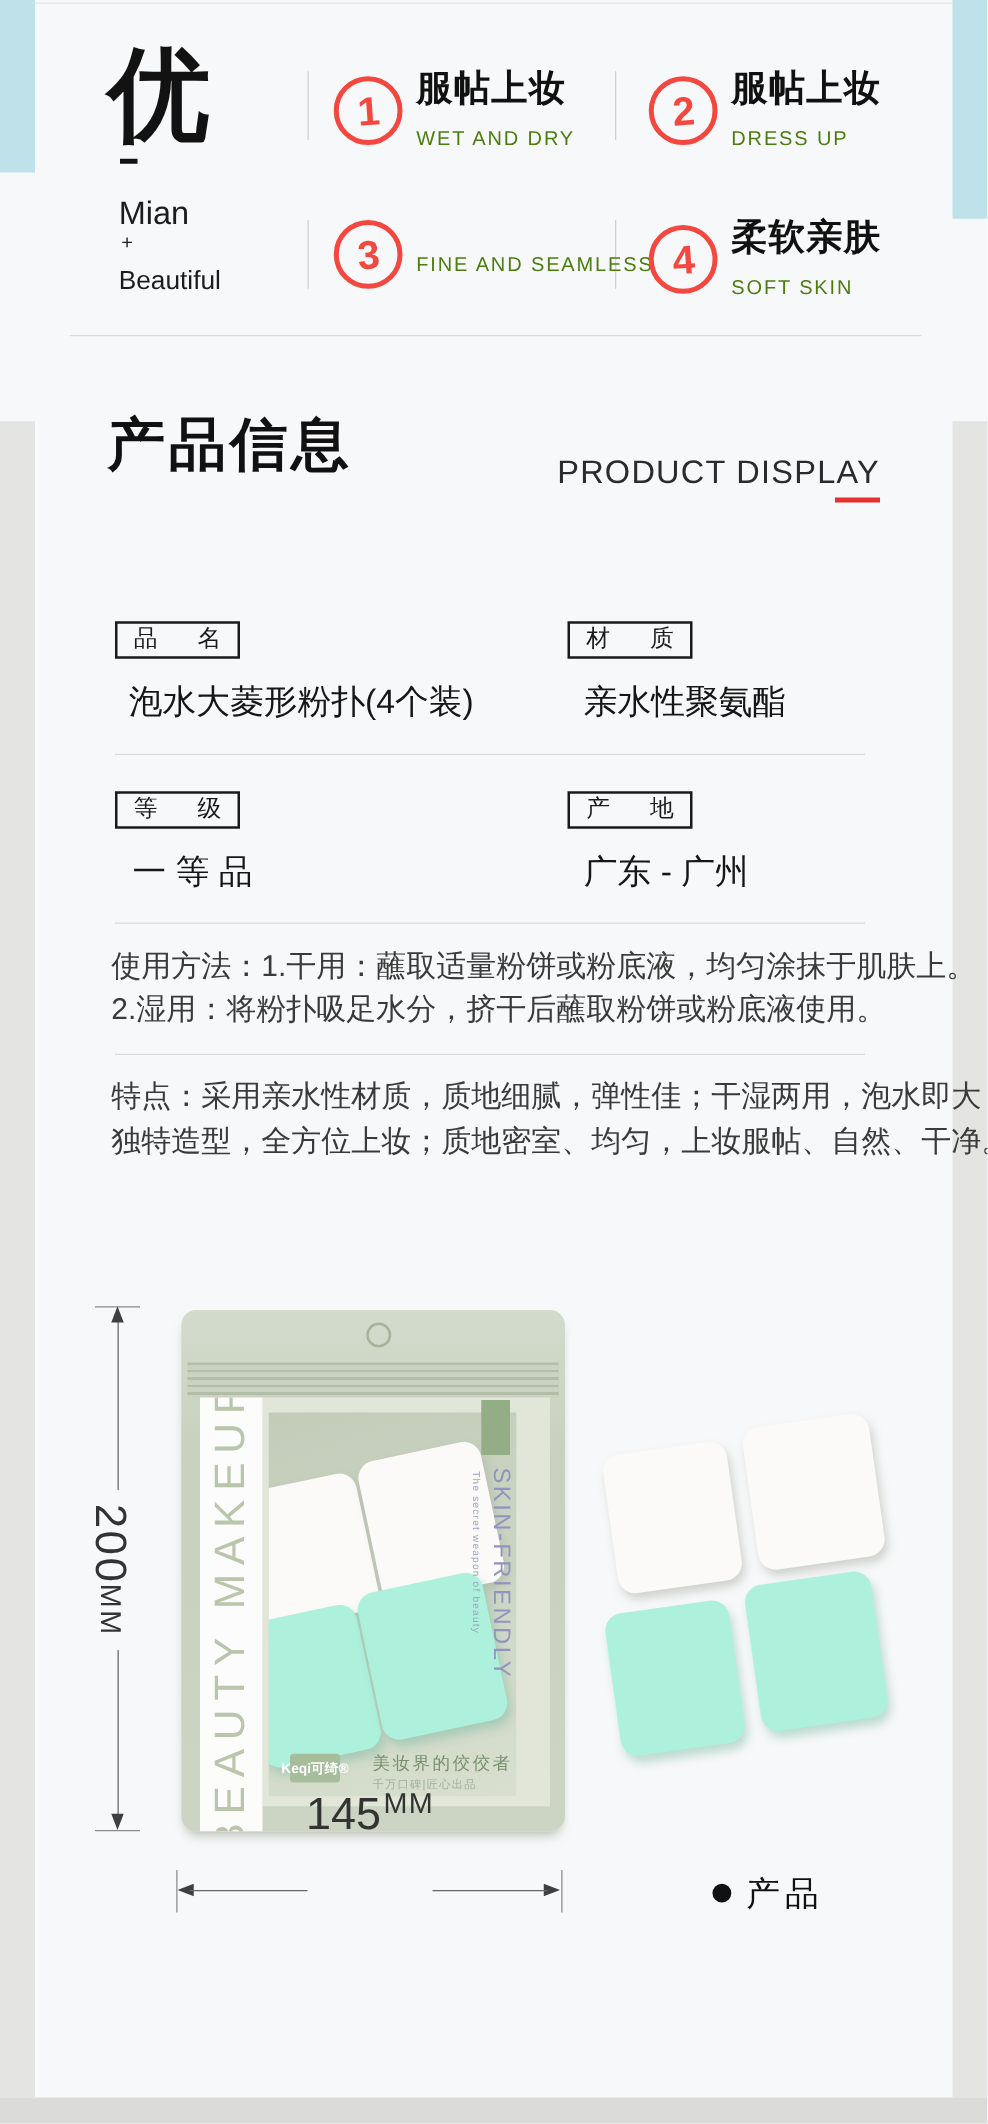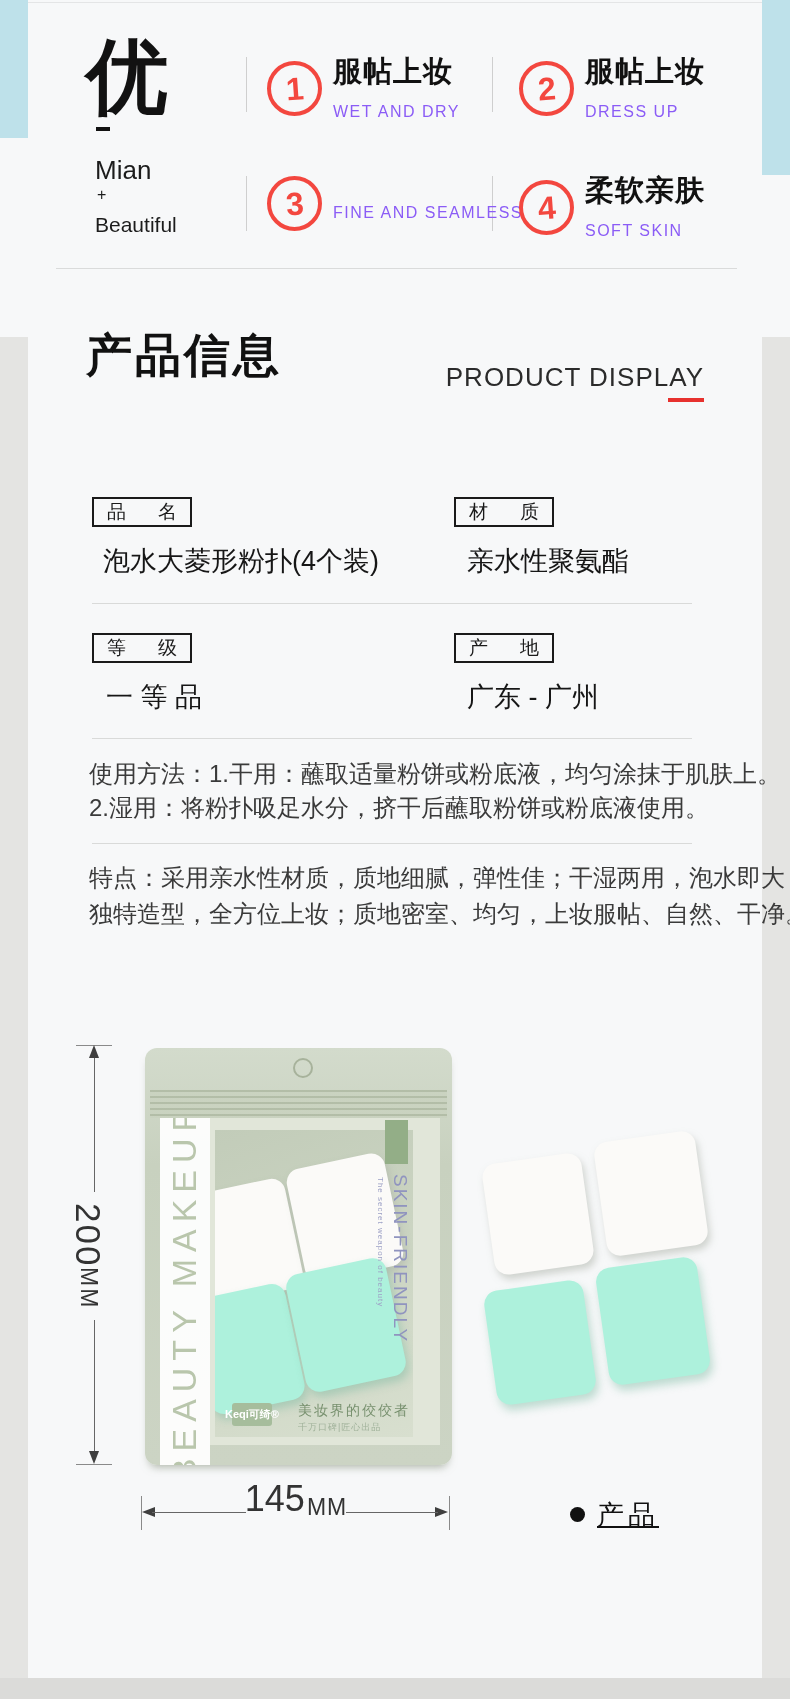--- a/index.html
+++ b/index.html
@@ -23,21 +23,21 @@
   .brand-w3{left:95px;top:213px;font-size:21px;color:#1c1c1c;}
 
   
   .vsep{width:1px;background:#cfcfcf;}
   .feature{display:flex;align-items:center;}
   .feat-circle{width:47px;height:47px;border:4px solid #f3473f;border-radius:50%;
     display:flex;align-items:center;justify-content:center;flex:0 0 auto;}
   .feat-num{font-size:32px;font-weight:800;color:#f3473f;line-height:1;transform:rotate(-4deg);}
   .feat-texts{margin-left:11px;display:flex;flex-direction:column;}
   .feat-title{font-size:29px;font-weight:700;color:#111;line-height:1;letter-spacing:1px;white-space:nowrap;}
-  .feat-sub{font-size:16px;color:#8b5cf6;letter-spacing:1.5px;margin-top:18px;line-height:1;white-space:nowrap;}
+  .feat-sub{font-size:16px;color:#4d7c0f;letter-spacing:1.5px;margin-top:18px;line-height:1;white-space:nowrap;}
   #feature-1{left:267px;top:57px;}
   #feature-2{left:519px;top:57px;}
   #feature-3{left:267px;top:176px;}
   #feature-4{left:519px;top:176px;}
 
   
   .section-divider{left:56px;top:268px;width:681px;height:1px;background:#dadbdb;}
   .section-title{left:86px;top:328px;font-size:46px;font-weight:900;color:#111;letter-spacing:3px;line-height:1.2;}
   .section-sub{left:400px;top:362px;width:304px;text-align:right;font-size:26px;color:#2b2b2b;letter-spacing:1px;}
   .section-underline{left:668px;top:398px;width:36px;height:4px;background:#e7312e;}
@@ -69,21 +69,21 @@
   .arr-up{left:89px;top:1045px;border-left:5px solid transparent;border-right:5px solid transparent;border-bottom:13px solid #3f3f3f;}
   .arr-down{left:89px;top:1451px;border-left:5px solid transparent;border-right:5px solid transparent;border-top:13px solid #3f3f3f;}
   .arr-left{left:142px;top:1507px;border-top:5px solid transparent;border-bottom:5px solid transparent;border-right:13px solid #3f3f3f;}
   .arr-right{left:435px;top:1507px;border-top:5px solid transparent;border-bottom:5px solid transparent;border-left:13px solid #3f3f3f;}
   .dim-h-seg1{left:152px;top:1512px;width:94px;height:1px;}
   .dim-h-seg2{left:346px;top:1512px;width:92px;height:1px;}
   .dim-v-label{left:58px;top:1192px;width:60px;height:128px;background:#f7f8f9;
     display:flex;align-items:center;justify-content:center;writing-mode:vertical-rl;color:#333;}
   .dim-v-label .big{font-size:35px;letter-spacing:2px;}
   .dim-v-label .small{font-size:23px;letter-spacing:2px;}
-  .dim-h-label{left:246px;top:1477px;width:100px;height:44px;display:flex;align-items:flex-end;justify-content:center;color:#333;}
+  .dim-h-label{left:246px;top:1429px;width:100px;height:44px;display:flex;align-items:flex-start;justify-content:center;color:#333;}
   .dim-h-label .big{font-size:36px;line-height:44px;}
   .dim-h-label .small{font-size:23px;margin-left:2px;letter-spacing:1px;}
 
   
   .package{left:145px;top:1048px;width:307px;height:417px;border-radius:12px;
     background:linear-gradient(180deg,#d3dbcc 0%,#c8d1bf 28%,#ccd4c4 100%);
     box-shadow:0 6px 9px -4px rgba(125,135,115,.6);}
   .pk-hole{left:148px;top:10px;width:20px;height:20px;border-radius:50%;border:2px solid #a7b29b;box-sizing:border-box;}
   .pk-zip{left:5px;top:42px;width:297px;height:28px;opacity:.85;
     background:repeating-linear-gradient(180deg,#aeb9a2 0px,#aeb9a2 2px,#c9d2bf 2px,#c9d2bf 6px);}
@@ -113,21 +113,21 @@
   
   .loose-group{left:488px;top:1090px;width:218px;height:330px;}
   .loose{transform:rotate(-8deg);}
   #loose-w1{left:0px;top:68px;width:100px;height:112px;}
   #loose-w2{left:112px;top:46px;width:102px;height:115px;}
   #loose-m1{left:2px;top:195px;width:100px;height:115px;}
   #loose-m2{left:114px;top:172px;width:102px;height:118px;}
 
   
   .legend-bullet{left:570px;top:1507px;width:15px;height:15px;border-radius:50%;background:#111;}
-  .legend-label{left:597px;top:1497px;font-size:27px;color:#111;letter-spacing:4px;text-decoration:underline;}
+  .legend-label{left:597px;top:1497px;font-size:27px;color:#111;letter-spacing:4px;}
   .disclaimer-box{left:78px;top:1604px;width:636px;height:39px;border:2px solid #141414;box-sizing:border-box;
     display:flex;align-items:center;justify-content:center;}
   .disclaimer-text{font-size:23px;color:#141414;white-space:nowrap;}
 </style>
 </head>
 <body>
 
 <div class="stage">
 
   <div class="abs top-hairline"></div>

